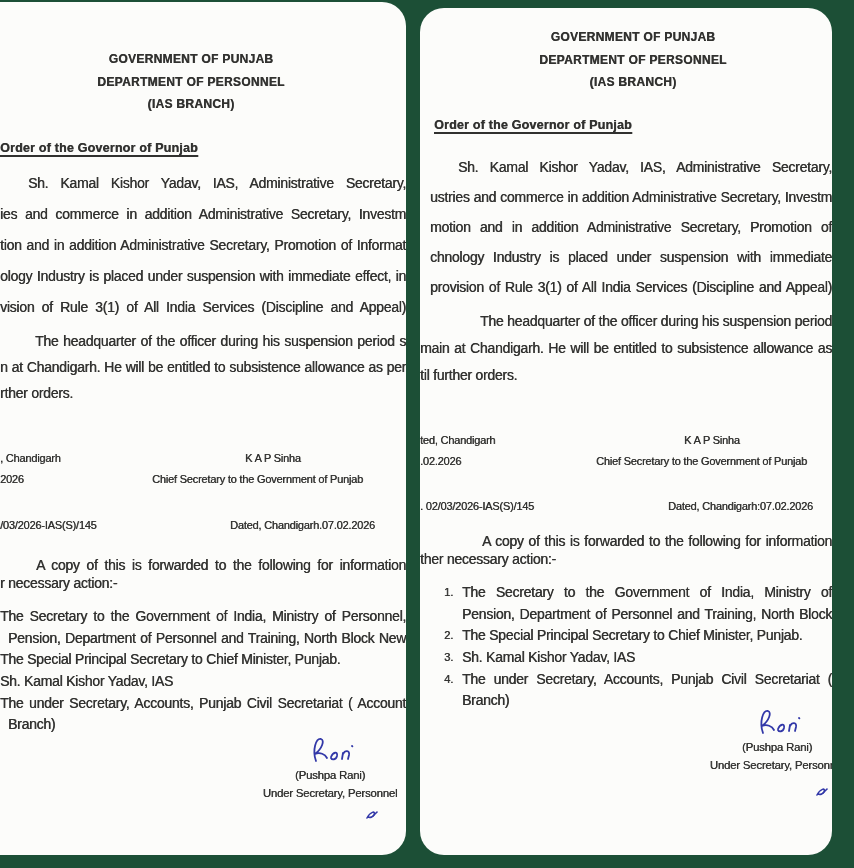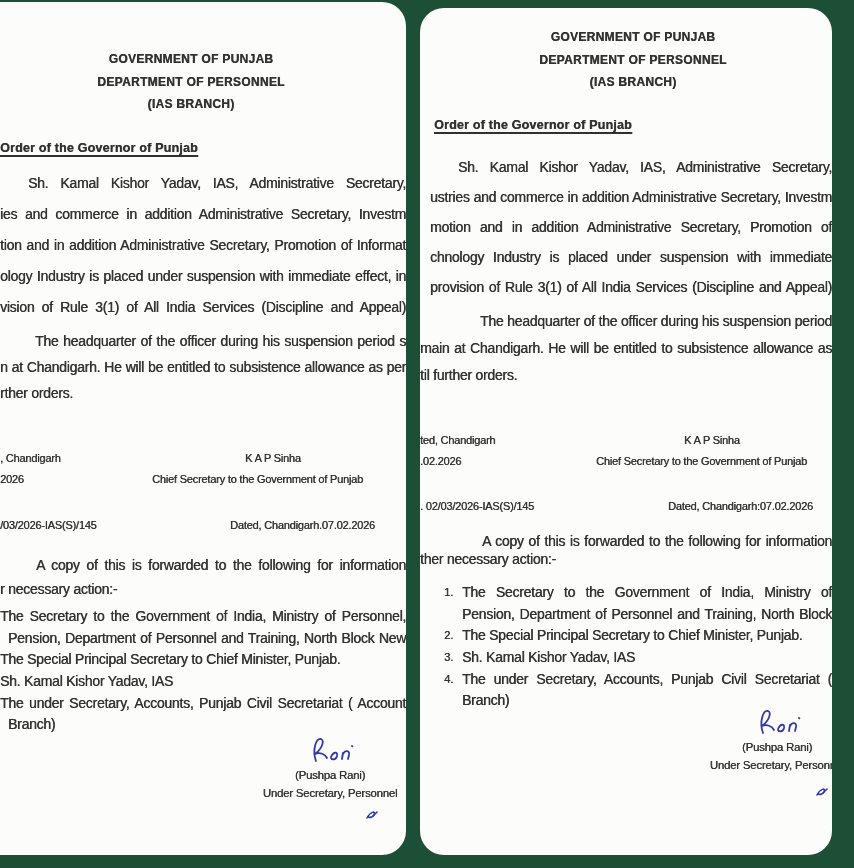--- a/index.html
+++ b/index.html
@@ -88,21 +88,21 @@
       <span style="left:152px;">Chief Secretary to the Government of Punjab</span>
     </div>
 
     <div class="row" style="top:517px;">
       <span style="left:0;">/03/2026-IAS(S)/145</span>
       <span style="left:230px;">Dated, Chandigarh.07.02.2026</span>
     </div>
 
     <div class="c" style="top:554px;">
       <div class="line" style="padding-left:36px;line-height:18px;height:18px;">A copy of this is forwarded to the following for information</div>
-      <div class="line plain" style="line-height:18px;height:18px;margin-top:6px;">r necessary action:-</div>
+      <div class="line plain" style="line-height:18px;height:18px;">r necessary action:-</div>
     </div>
 
     <div class="c list" style="top:604px;">
       <div class="li">
         <div class="lt line">The Secretary to the Government of India, Ministry of Personnel, P.G</div>
         <div class="lt line wrap">Pension, Department of Personnel and Training, North Block New Delhi.</div>
       </div>
       <div class="li">
         <div class="lt line plain">The Special Principal Secretary to Chief Minister, Punjab.</div>
       </div>

